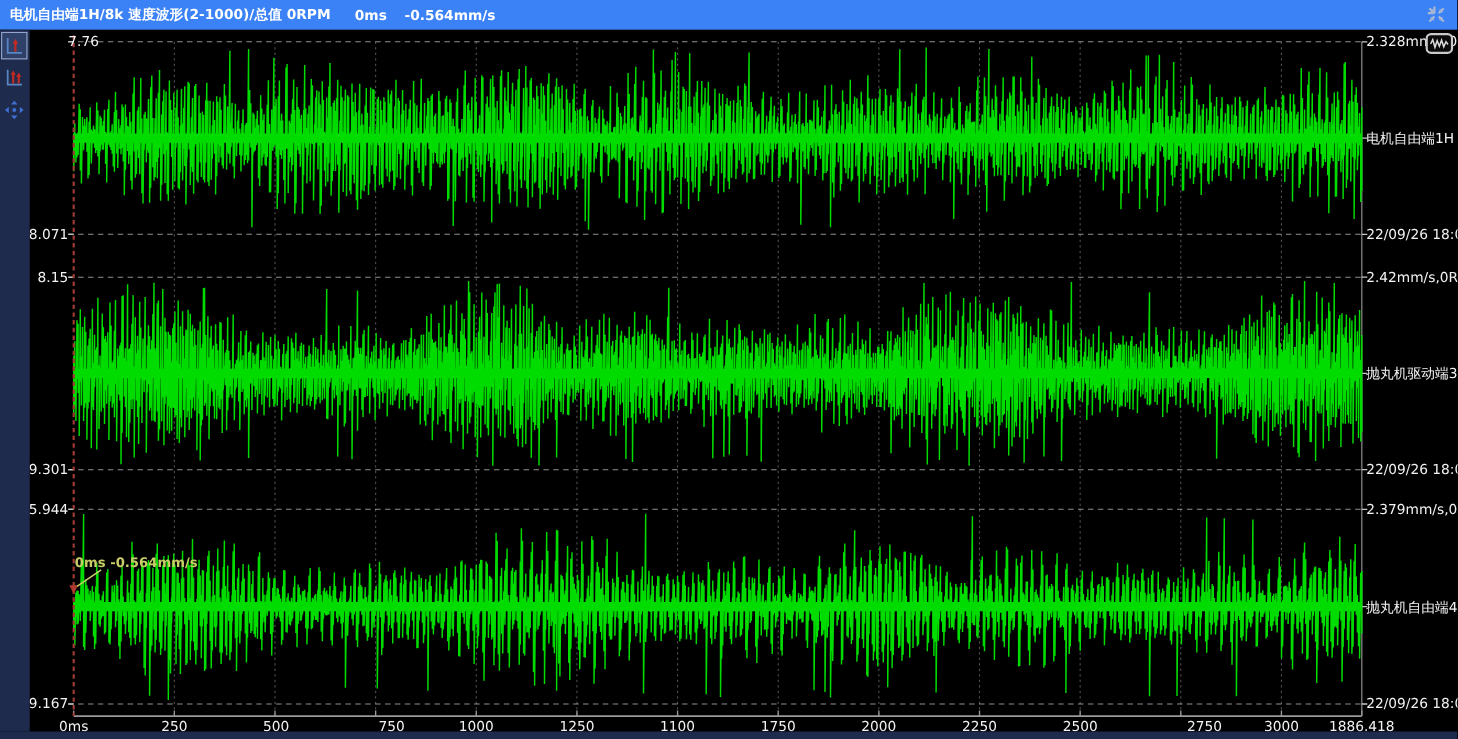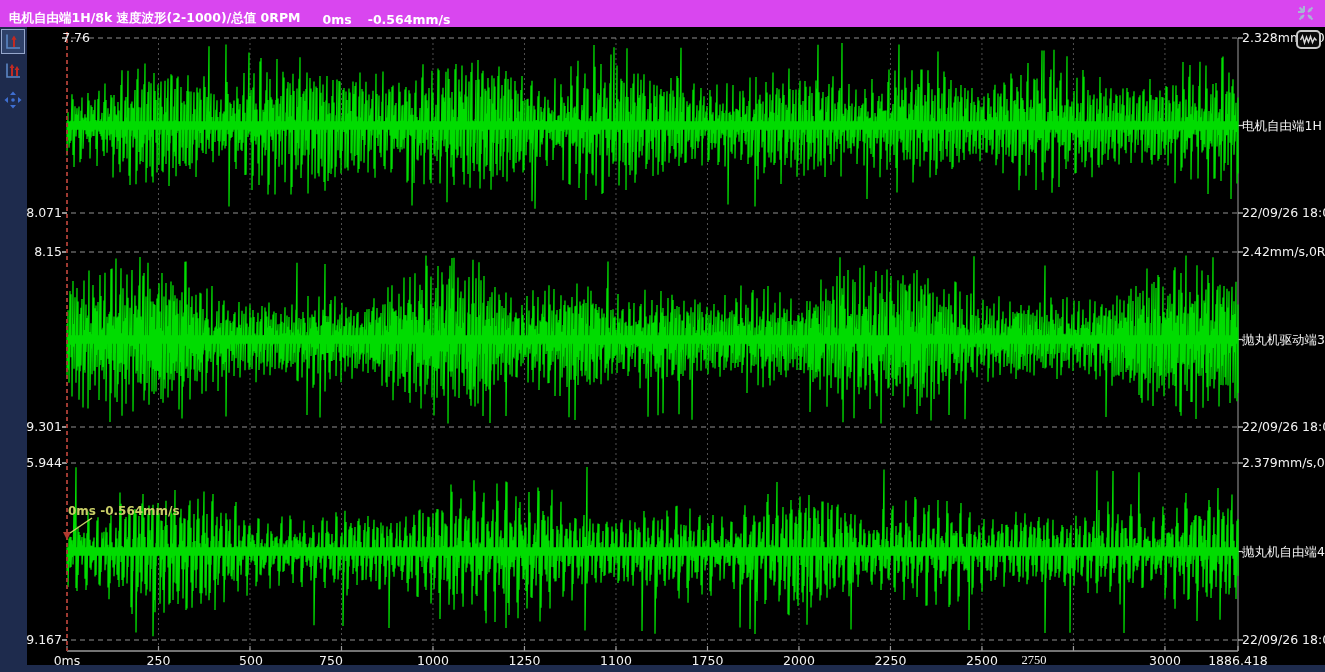--- a/index.html
+++ b/index.html
@@ -1,19 +1,19 @@
 <!DOCTYPE html>
 <html><head>
 <meta charset="utf-8">
 <style>
   html,body{margin:0;padding:0;background:#000;}
   body{position:relative;width:1325px;height:672px;overflow:hidden;
        font-family:"DejaVu Sans","Liberation Sans",sans-serif;-webkit-font-smoothing:antialiased;}
-  .titlebar{position:absolute;left:0;top:0;width:1325px;height:27px;background:#d946ef;
-            color:#fff;font-size:12.5px;font-weight:600;display:flex;align-items:flex-end;}
+  .titlebar{position:absolute;left:0;top:0;width:1325px;height:27px;background:#3b82f6;
+            color:#fff;font-size:12.5px;font-weight:600;display:flex;align-items:center;}
   .titlebar .seg{margin-left:9px;white-space:nowrap;}
   .titlebar .seg.gap1{margin-left:22px;}
   .titlebar .seg.gap2{margin-left:16px;}
   .collapse-btn{position:absolute;right:8px;top:4px;width:22px;height:19px;cursor:pointer;}
   .sidebar{position:absolute;left:0;top:27px;width:27px;height:638px;background:#1e2b4d;}
   .tool{width:24px;height:25px;margin:2px 0 4px 1px;display:flex;align-items:center;justify-content:center;
         border:1px solid transparent;box-sizing:border-box;cursor:pointer;}
   .tool.selected{background:#2f4169;border:1px solid #96a7cc;}
   .bottomstrip{position:absolute;left:0;top:665px;width:1325px;height:7px;background:#1e2b4d;}
   .plotbg{position:absolute;left:27px;top:27px;width:1298px;height:638px;background:#000;}
@@ -123,29 +123,29 @@
     <div class="rlab" style="top: 332.5px;">抛丸机驱动端3H</div>
     <div class="rlab" style="top: 420px;">22/09/26 18:00</div>
     <div class="rlab" style="top: 456px;">2.379mm/s,0RPM</div>
     <div class="rlab" style="top: 544.5px;">抛丸机自由端4H</div>
     <div class="rlab" style="top: 633px;">22/09/26 18:00</div>
   </div>
 <div id="xlabels">
     <div class="xlab" style="left: 67px;">0ms</div>
     <div class="xlab" style="left: 158.496px;">250</div>
     <div class="xlab" style="left: 251px;">500</div>
-    <div class="xlab" style="left: 331px;">750</div>
+    <div class="xlab" style="left: 356px;">750</div>
     <div class="xlab" style="left: 432.982px;">1000</div>
     <div class="xlab" style="left: 524.478px;">1250</div>
     <div class="xlab" style="left: 615.973px;">1100</div>
     <div class="xlab" style="left: 707.469px;">1750</div>
     <div class="xlab" style="left: 798.964px;">2000</div>
     <div class="xlab" style="left: 890.46px;">2250</div>
     <div class="xlab" style="left: 981.956px;">2500</div>
-    <div class="xlab" style="left: 1034px; font-family: Liberation Serif, serif;">2750</div>
+    <div class="xlab" style="left: 1095px;">2750</div>
     <div class="xlab" style="left: 1164.95px;">3000</div>
     <div class="xlab" style="left: 1238px;">1886.418</div>
   </div>
 
 <div class="annotation">0ms -0.564mm/s</div>
 
 <div class="wavebtn">
   <svg width="17" height="11" viewBox="0 0 17 11">
     <polyline points="0.5,6 2.5,2 4.5,9 6.5,3 8.5,8 10.5,2.5 12.5,8.5 14.5,4 16.5,6.5" fill="none" stroke="#d9d9d9" stroke-width="1.4"></polyline>
   </svg>

